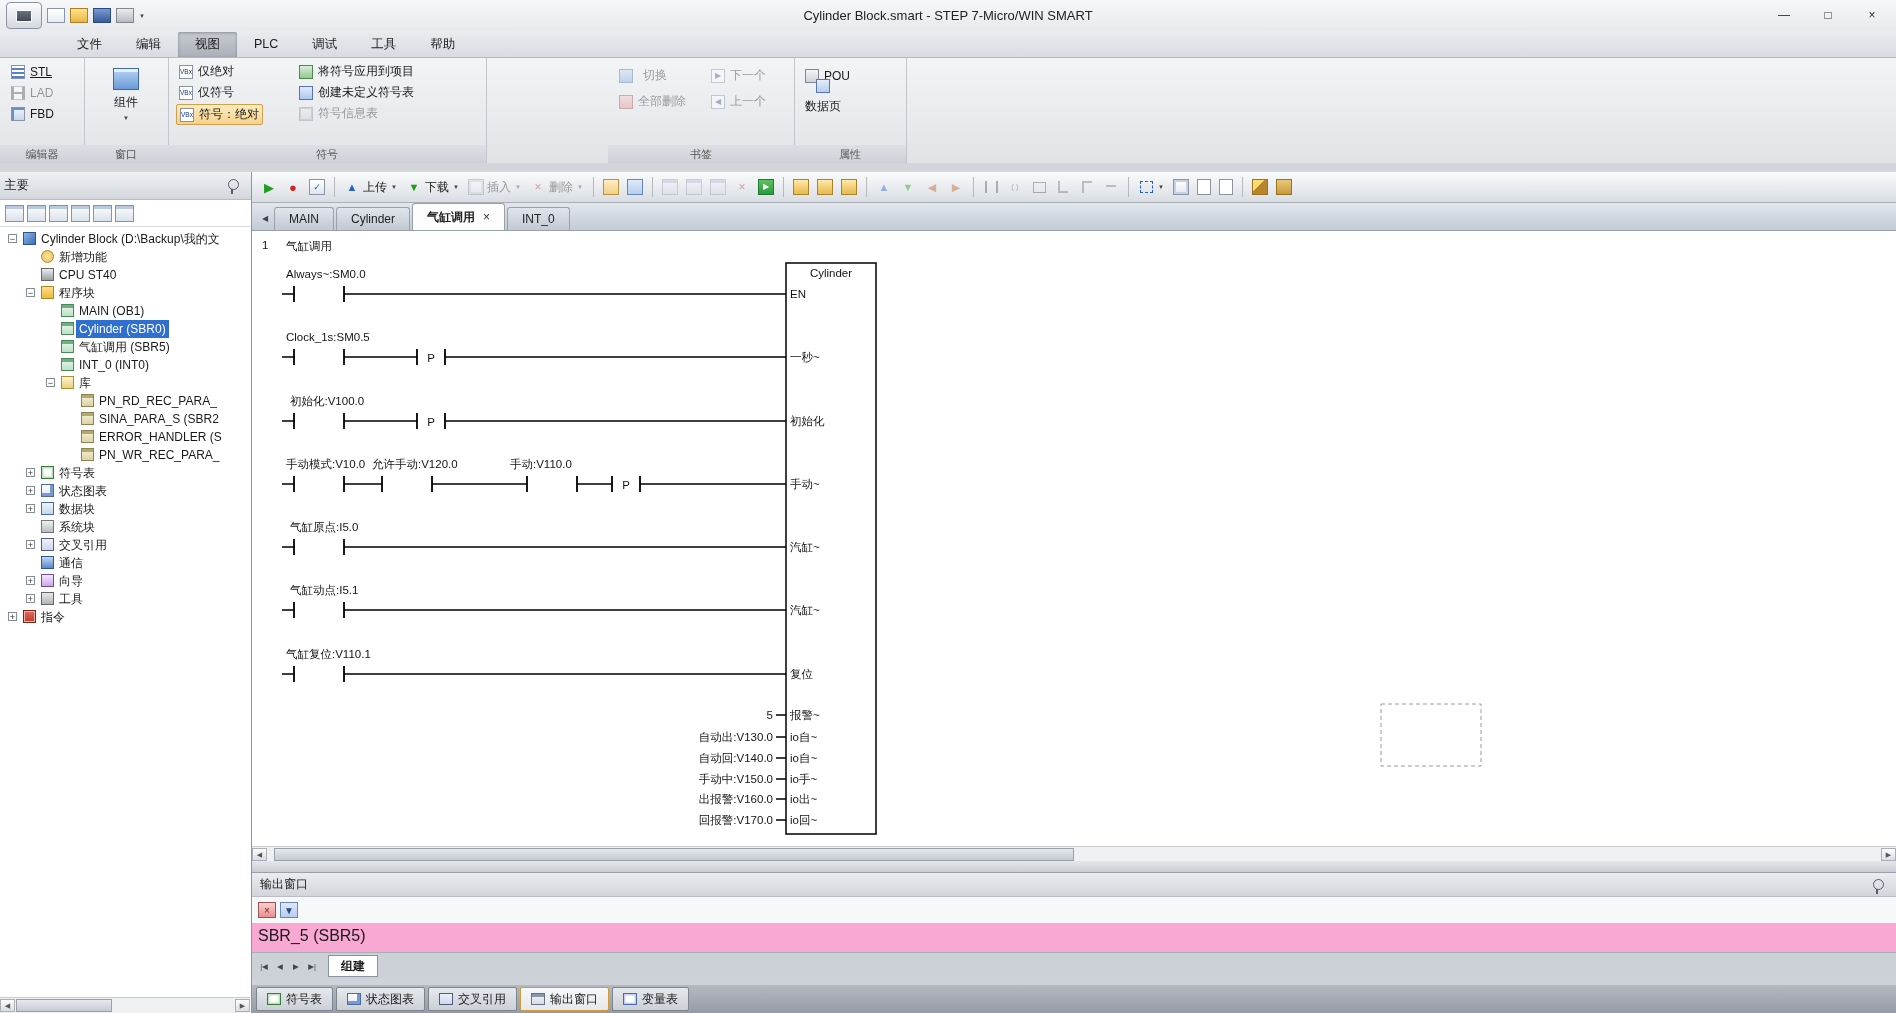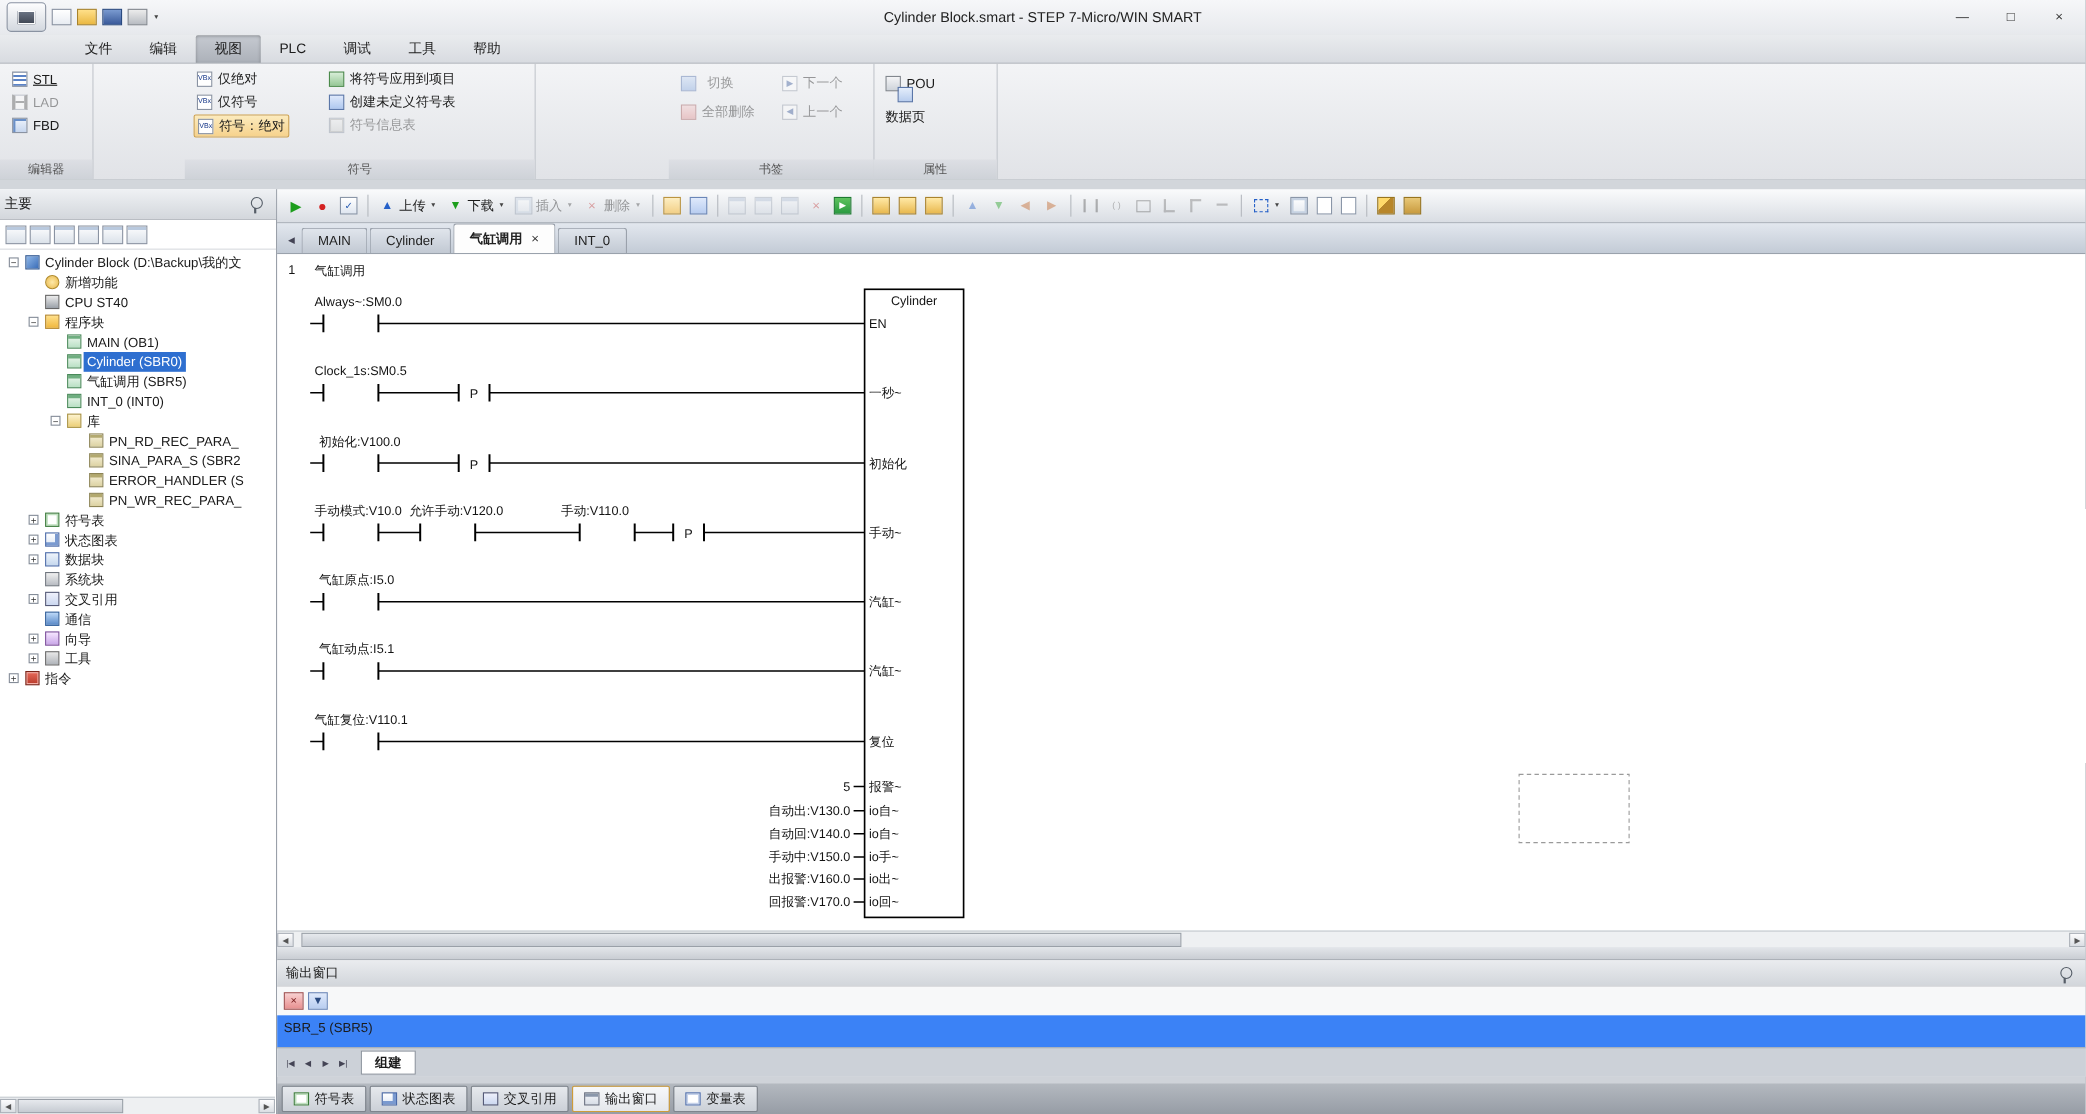--- a/index.html
+++ b/index.html
@@ -141,21 +141,21 @@
   .ehscroll{position:absolute;left:252px;top:846px;right:0;height:15px;background:#eef0f2;border-top:1px solid #c8ccd2;}
   .splitter{position:absolute;left:252px;top:861px;right:0;height:11px;background:linear-gradient(#e3e6ea,#c9cdd3);}
 
   
   .output{position:absolute;left:252px;top:872px;right:0;height:107px;background:#fff;border-top:1px solid #9aa0a8;box-sizing:border-box;}
   .op-header{position:absolute;left:0;top:0;right:0;height:24px;background:linear-gradient(#eaecef,#d2d6db);border-bottom:1px solid #b9bdc3;line-height:23px;padding-left:8px;font-size:12px;box-sizing:border-box;}
   .op-tools{position:absolute;left:0;top:24px;right:0;height:26px;display:flex;align-items:center;gap:4px;padding-left:6px;background:#f7f8f9;}
   .oico{width:18px;height:16px;box-sizing:border-box;display:flex;align-items:center;justify-content:center;font-size:10px;}
   .o-clear{background:linear-gradient(#f8d0d0,#e89090);border:1px solid #a05050;color:#7a2020;}
   .o-opt{background:linear-gradient(#dfe9fb,#b8cdf0);border:1px solid #6a86b8;color:#2a4a80;}
-  .op-content{position:absolute;left:0;top:50px;right:0;height:30px;background:#3b82f6;font-size:12px;padding:4px 12px 0 6px;box-sizing:border-box;}
+  .op-content{position:absolute;left:0;top:50px;right:0;height:30px;background:#f9a8d4;font-size:16px;padding:4px 12px 0 6px;box-sizing:border-box;}
   .op-tabrow{position:absolute;left:0;bottom:0;right:0;height:27px;background:#ccd1d8;border-top:1px solid #a9aeb5;display:flex;align-items:center;padding-left:4px;box-sizing:border-box;}
   .onav{width:16px;height:18px;display:flex;align-items:center;justify-content:center;font-size:7.5px;color:#445;}
   .otab{height:20px;line-height:20px;background:#fff;border:1px solid #8a929c;padding:0 12px;margin-left:8px;font-size:12px;font-weight:bold;}
 
   
   .taskbar{position:absolute;left:252px;top:985px;right:0;height:28px;background:linear-gradient(#b4b9c0,#969ca5);display:flex;align-items:center;gap:3px;padding-left:4px;box-sizing:border-box;}
   .ttab{height:22px;display:flex;align-items:center;gap:5px;padding:0 10px;background:linear-gradient(#e6e9ed,#cbd0d7);border:1px solid #7e848c;border-radius:2px;font-size:12px;}
   .ttab.active{background:linear-gradient(#f7f8fa,#e4e7eb);border-color:#cf9c38;}
   .tkico{width:14px;height:12px;box-sizing:border-box;}
   .k-sym{background:#fff;border:1px solid #3a7a3a;box-shadow:inset 0 0 0 1.5px #bfe0bf;}
@@ -206,20 +206,28 @@
         </div>
       <div class="rrow dis" style="left:8px;top:25px;">
           <span class="ri ri-lad"></span>
           <span>LAD</span>
         </div>
       <div class="rrow" style="left:8px;top:46px;">
           <span class="ri ri-fbd"></span>
           <span>FBD</span>
         </div>
       <div class="rglabel">编辑器</div>
+    </div>
+    <div class="rgrp" style="left:84px;width:84px;">
+      <div class="rbig">
+        <span class="ri-comp"></span>
+        <span>组件</span>
+        <span class="rcaret">▼</span>
+      </div>
+      <div class="rglabel">窗口</div>
     </div>
     <div class="rgrp" style="left:168px;width:318px;">
       <div class="rrow" style="left:8px;top:4px;">
           <span class="ri ri-vbx">VBx</span>
           <span>仅绝对</span>
         </div>
       <div class="rrow" style="left:8px;top:25px;">
           <span class="ri ri-vbx">VBx</span>
           <span>仅符号</span>
         </div>

